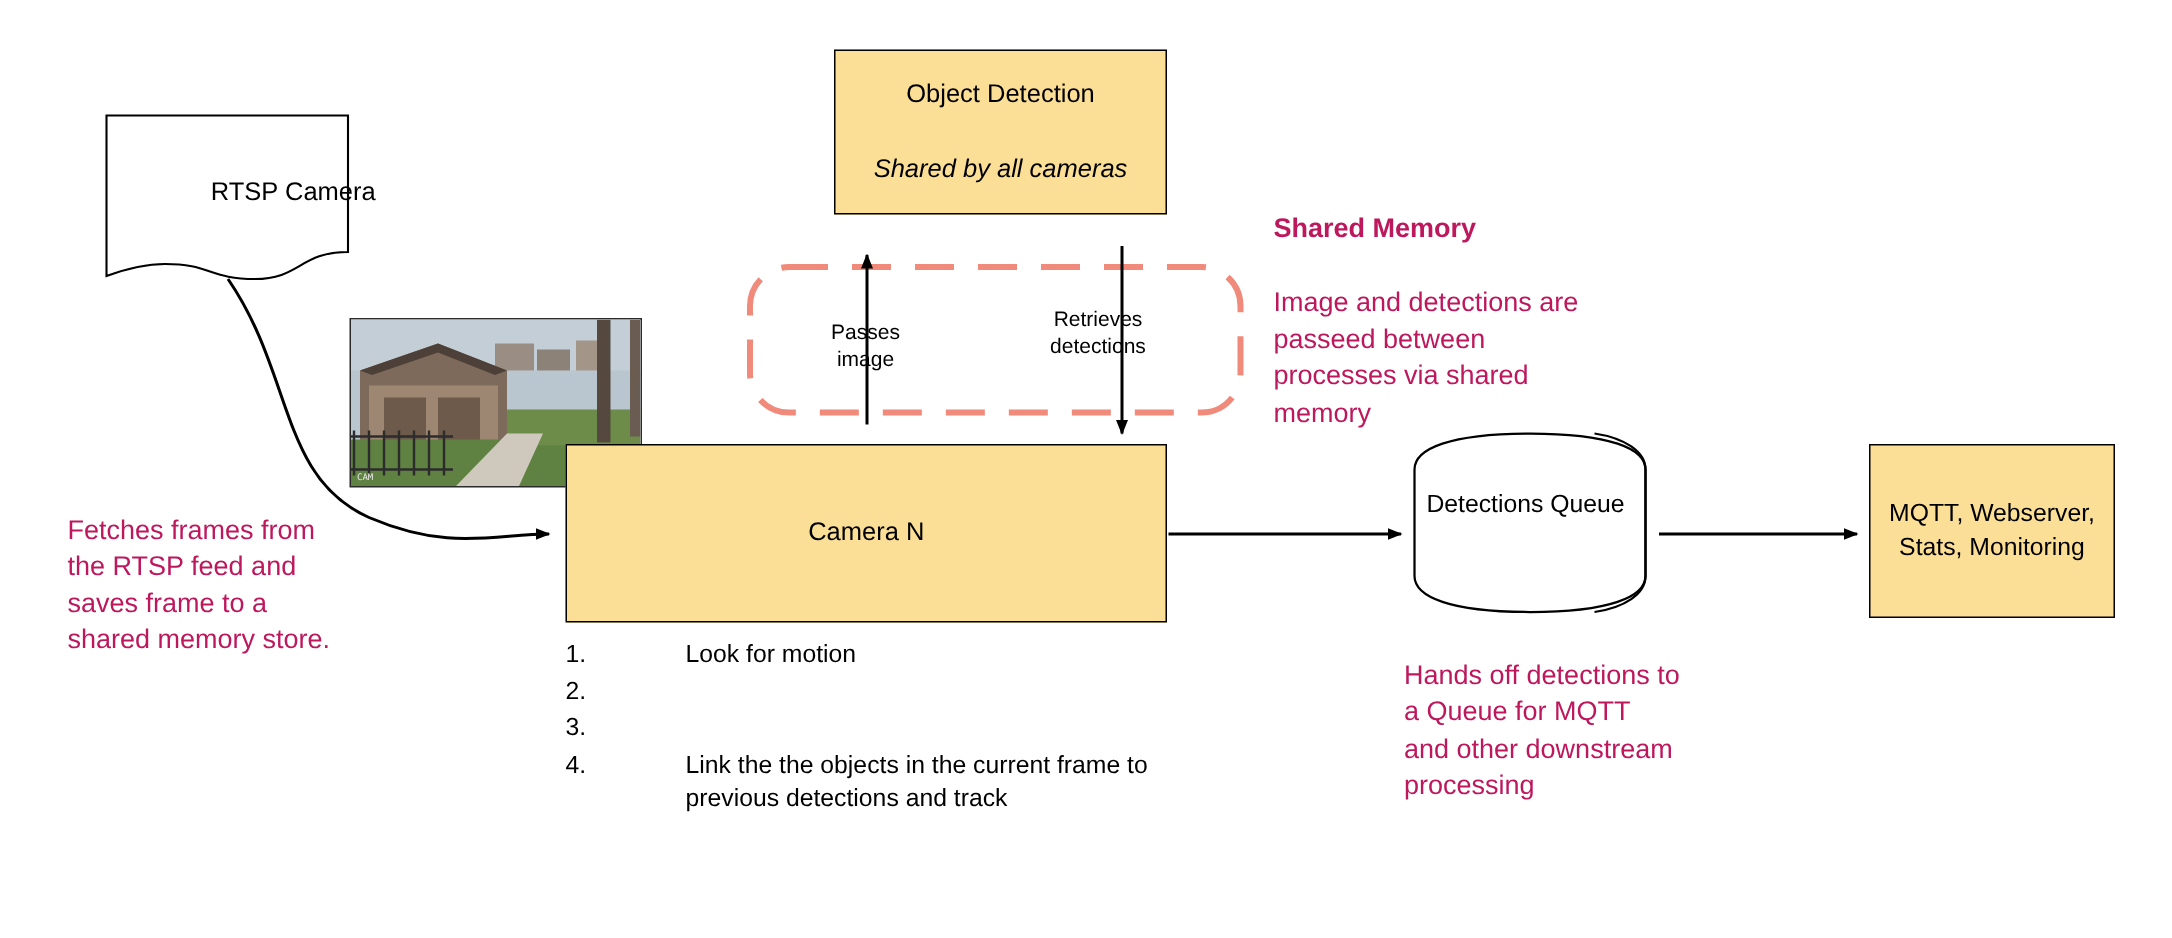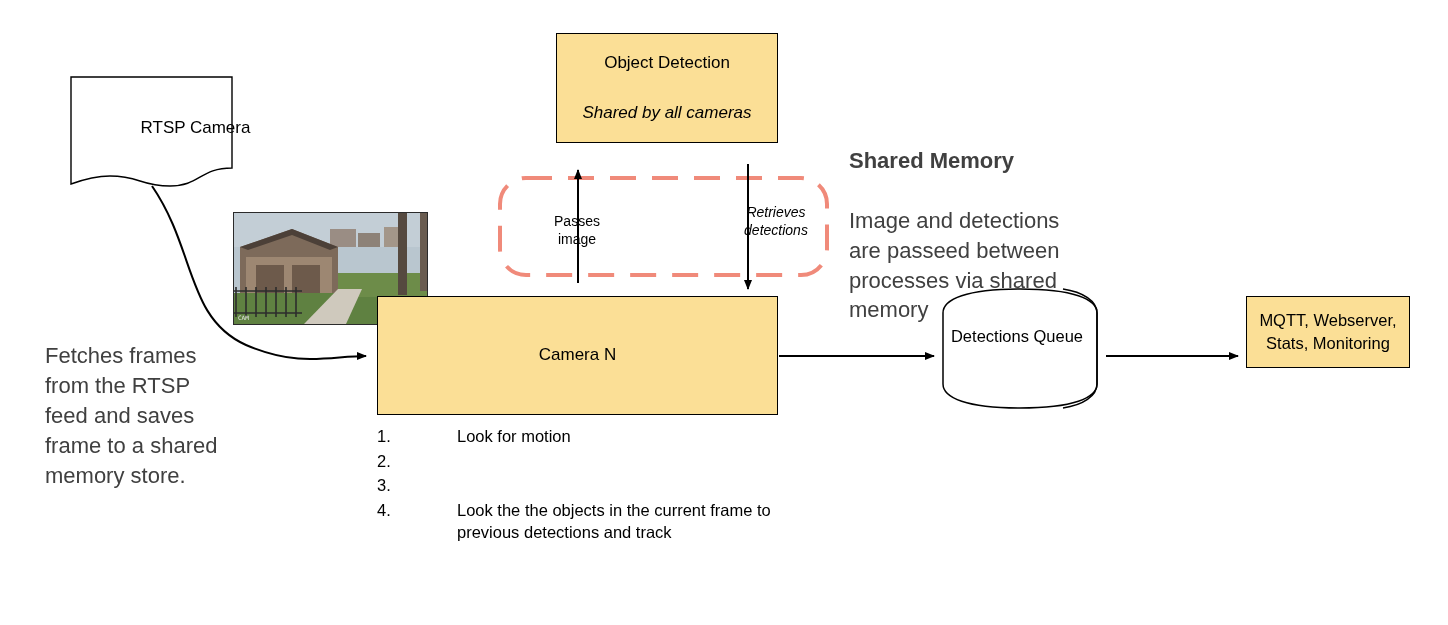--- a/index.html
+++ b/index.html
@@ -40,23 +40,23 @@
     font-size: 17px;
     color: #000000;
     line-height: 1.35;
   }
   .boxnode .sub {
     font-style: italic;
     margin-top: 27px;
   }
   .textblock {
     position: absolute;
-    font-size: 22px;
+    font-size: 18px;
     line-height: 1.36;
-    color: #404040;
+    color: #be185d;
     white-space: pre-line;
   }
   .textblock .strong {
     font-weight: bold;
     display: block;
   }
   .label-center {
     position: absolute;
     text-align: center;
     font-size: 14px;
@@ -92,21 +92,21 @@
     left: 377px;
     top: 296px;
     width: 401px;
     height: 119px;
   }
   
   #mqtt-box {
     left: 1246px;
     top: 296px;
     width: 164px;
-    height: 72px;
+    height: 116px;
     font-size: 16.5px;
     line-height: 1.38;
   }
   
   #detections-queue {
     left: 942px;
     top: 288px;
     width: 162px;
     height: 120px;
   }
@@ -163,24 +163,23 @@
     left: 936px;
     top: 438px;
     width: 185px;
   }
   #passes-image-label {
     left: 527px;
     top: 212px;
     width: 100px;
   }
   #retrieves-label {
-    left: 716px;
+    left: 672px;
     top: 203px;
     width: 120px;
-    font-style: italic;
   }
 </style>
 </head>
 <body>
 
 <div id="canvas">
 
   <svg class="layer" viewBox="0 0 1448 625">
     <defs>
       <marker id="arrowhead" markerWidth="10" markerHeight="8" refX="9" refY="4" orient="auto" markerUnits="userSpaceOnUse">
@@ -276,31 +275,32 @@
   <div class="label-center" id="retrieves-label">Retrieves
 detections</div>
 
   <div class="textblock" id="fetch-note">Fetches frames from the RTSP feed and saves frame to a shared memory store.</div>
 
   <div class="textblock" id="shared-mem-note">
     <span class="strong">Shared Memory</span>
     <span>Image and detections are passeed between processes via shared memory</span>
   </div>
 
+  <div class="textblock" id="queue-note">Hands off detections to a Queue for MQTT and other downstream processing</div>
 
   <div class="lists">
     <div class="li">
       <div class="num">1.</div>
       <div class="txt">Look for motion</div>
     </div>
     <div class="li">
       <div class="num">2.</div>
     </div>
     <div class="li">
       <div class="num">3.</div>
     </div>
     <div class="li">
       <div class="num">4.</div>
-      <div class="txt">Look the the objects in the current frame to previous detections and track</div>
+      <div class="txt">Link the the objects in the current frame to previous detections and track</div>
     </div>
   </div>
 
 </div>
 
 </body></html>

